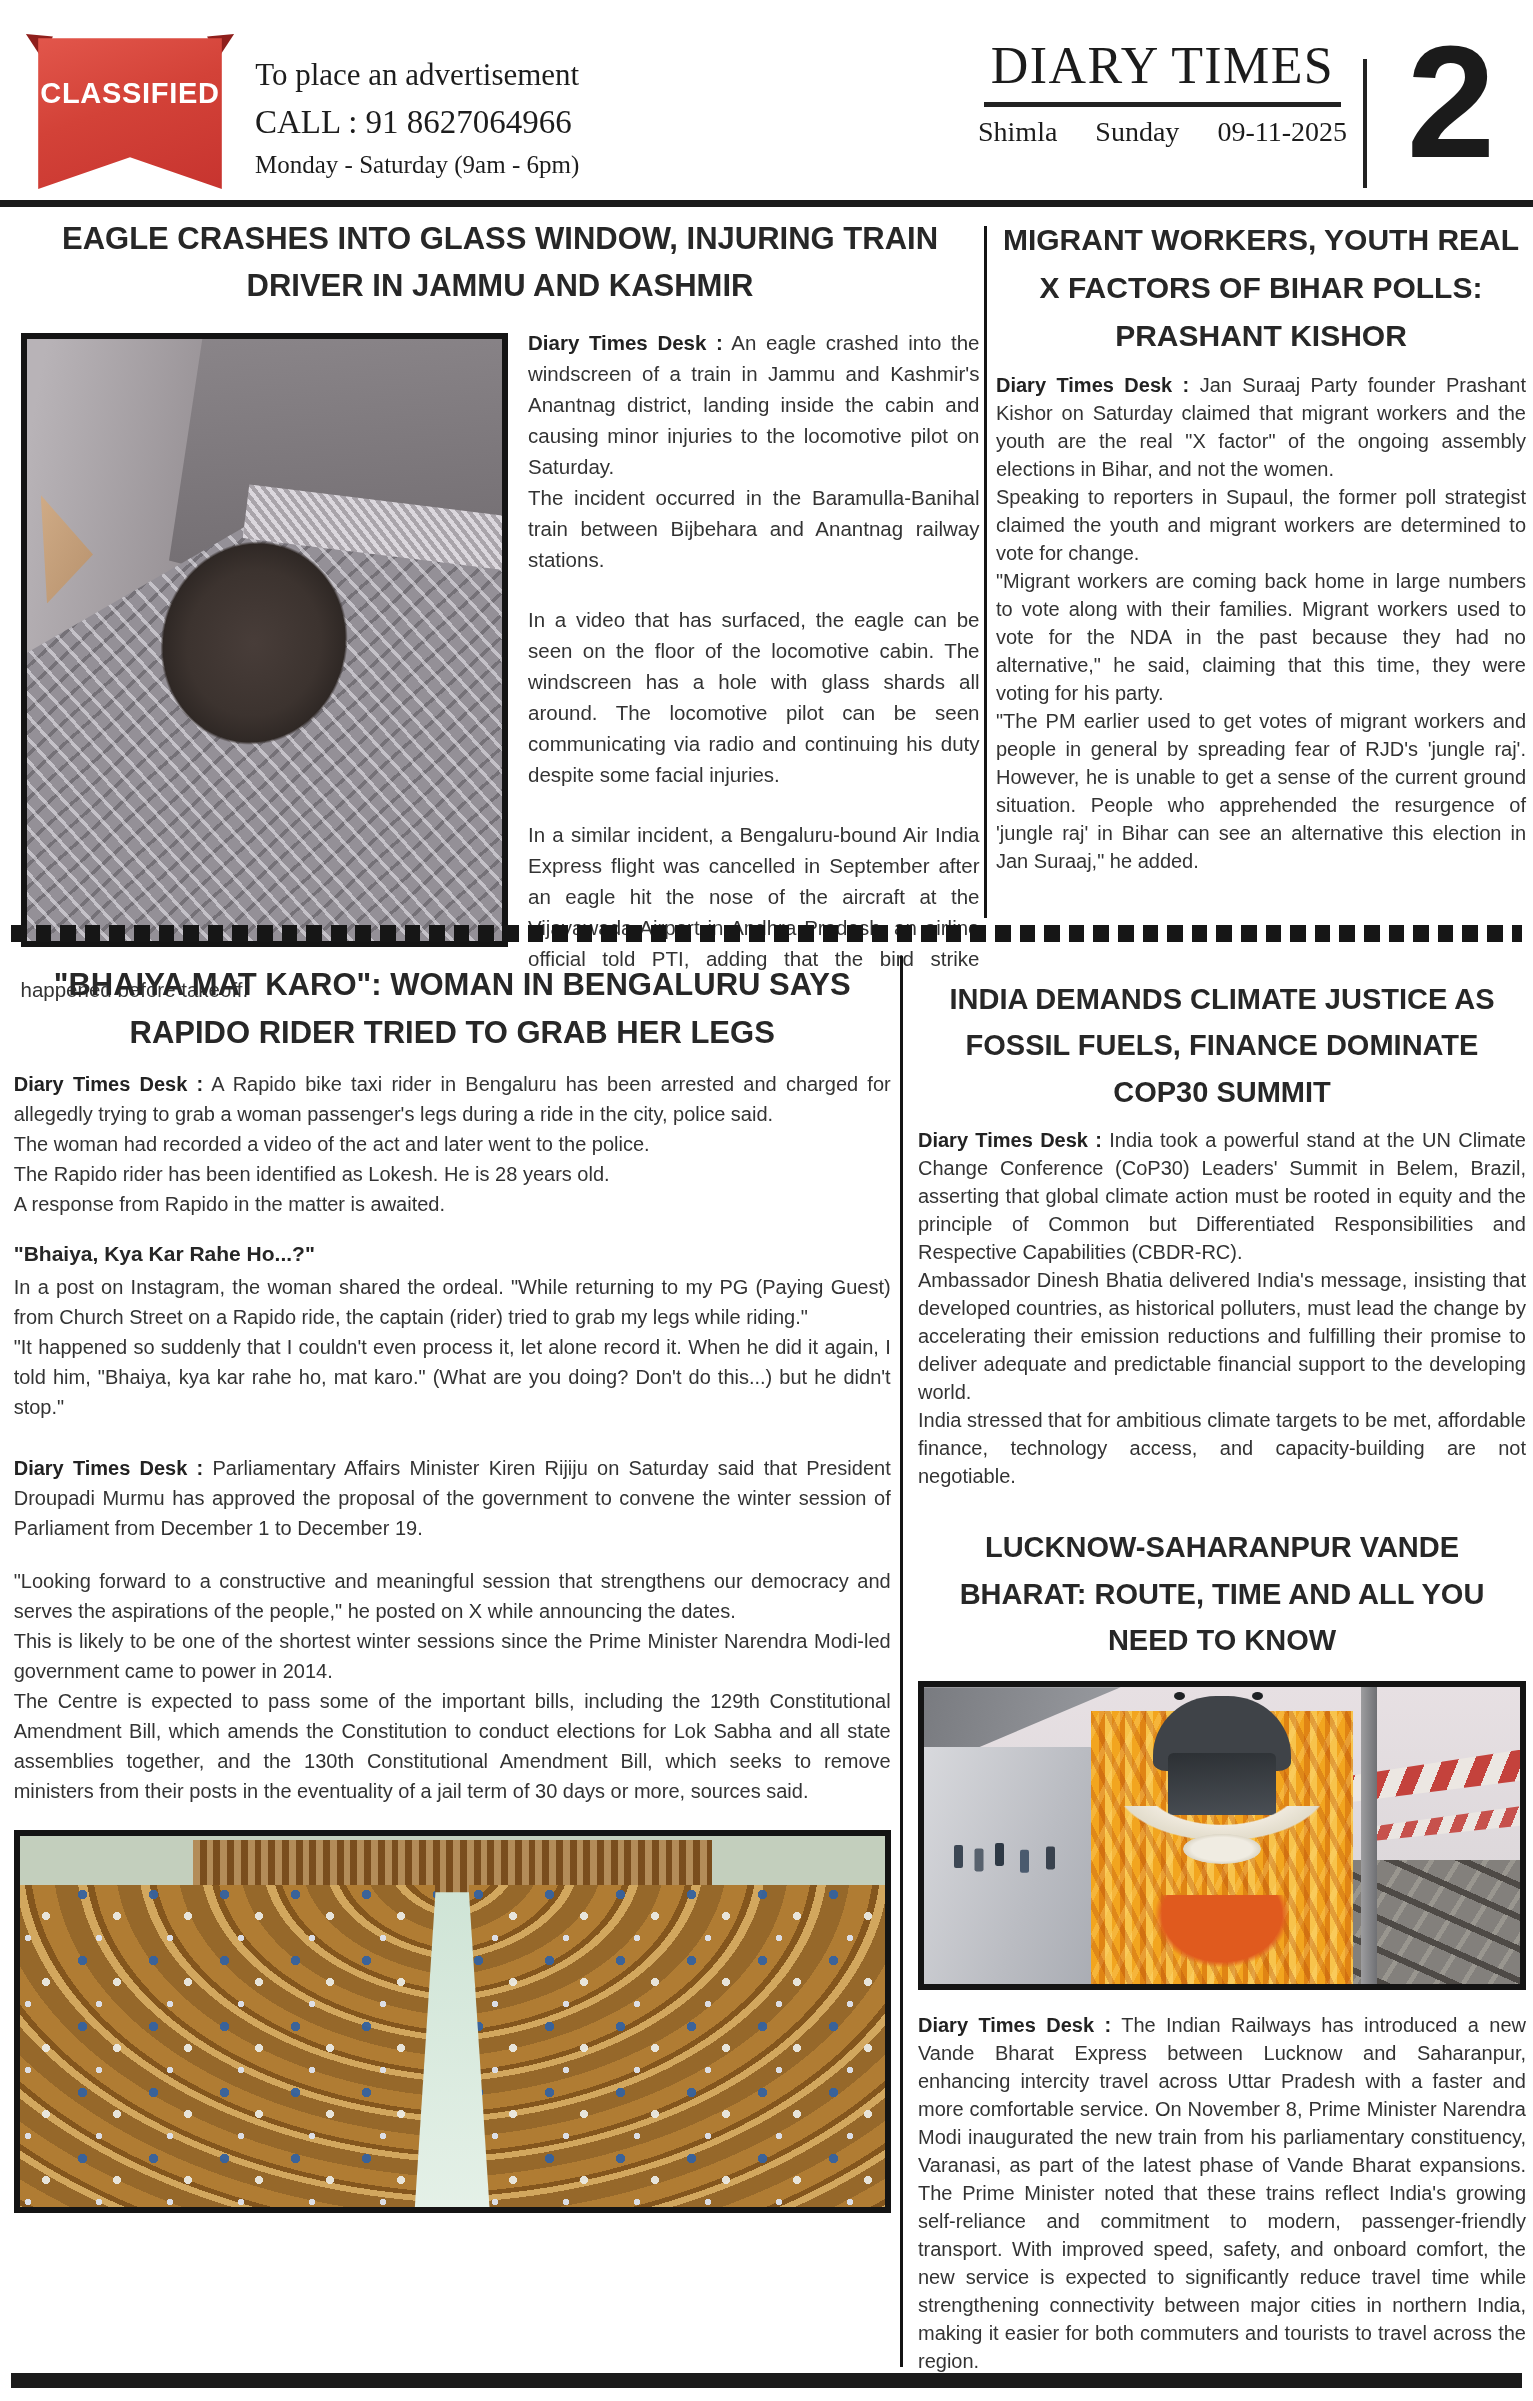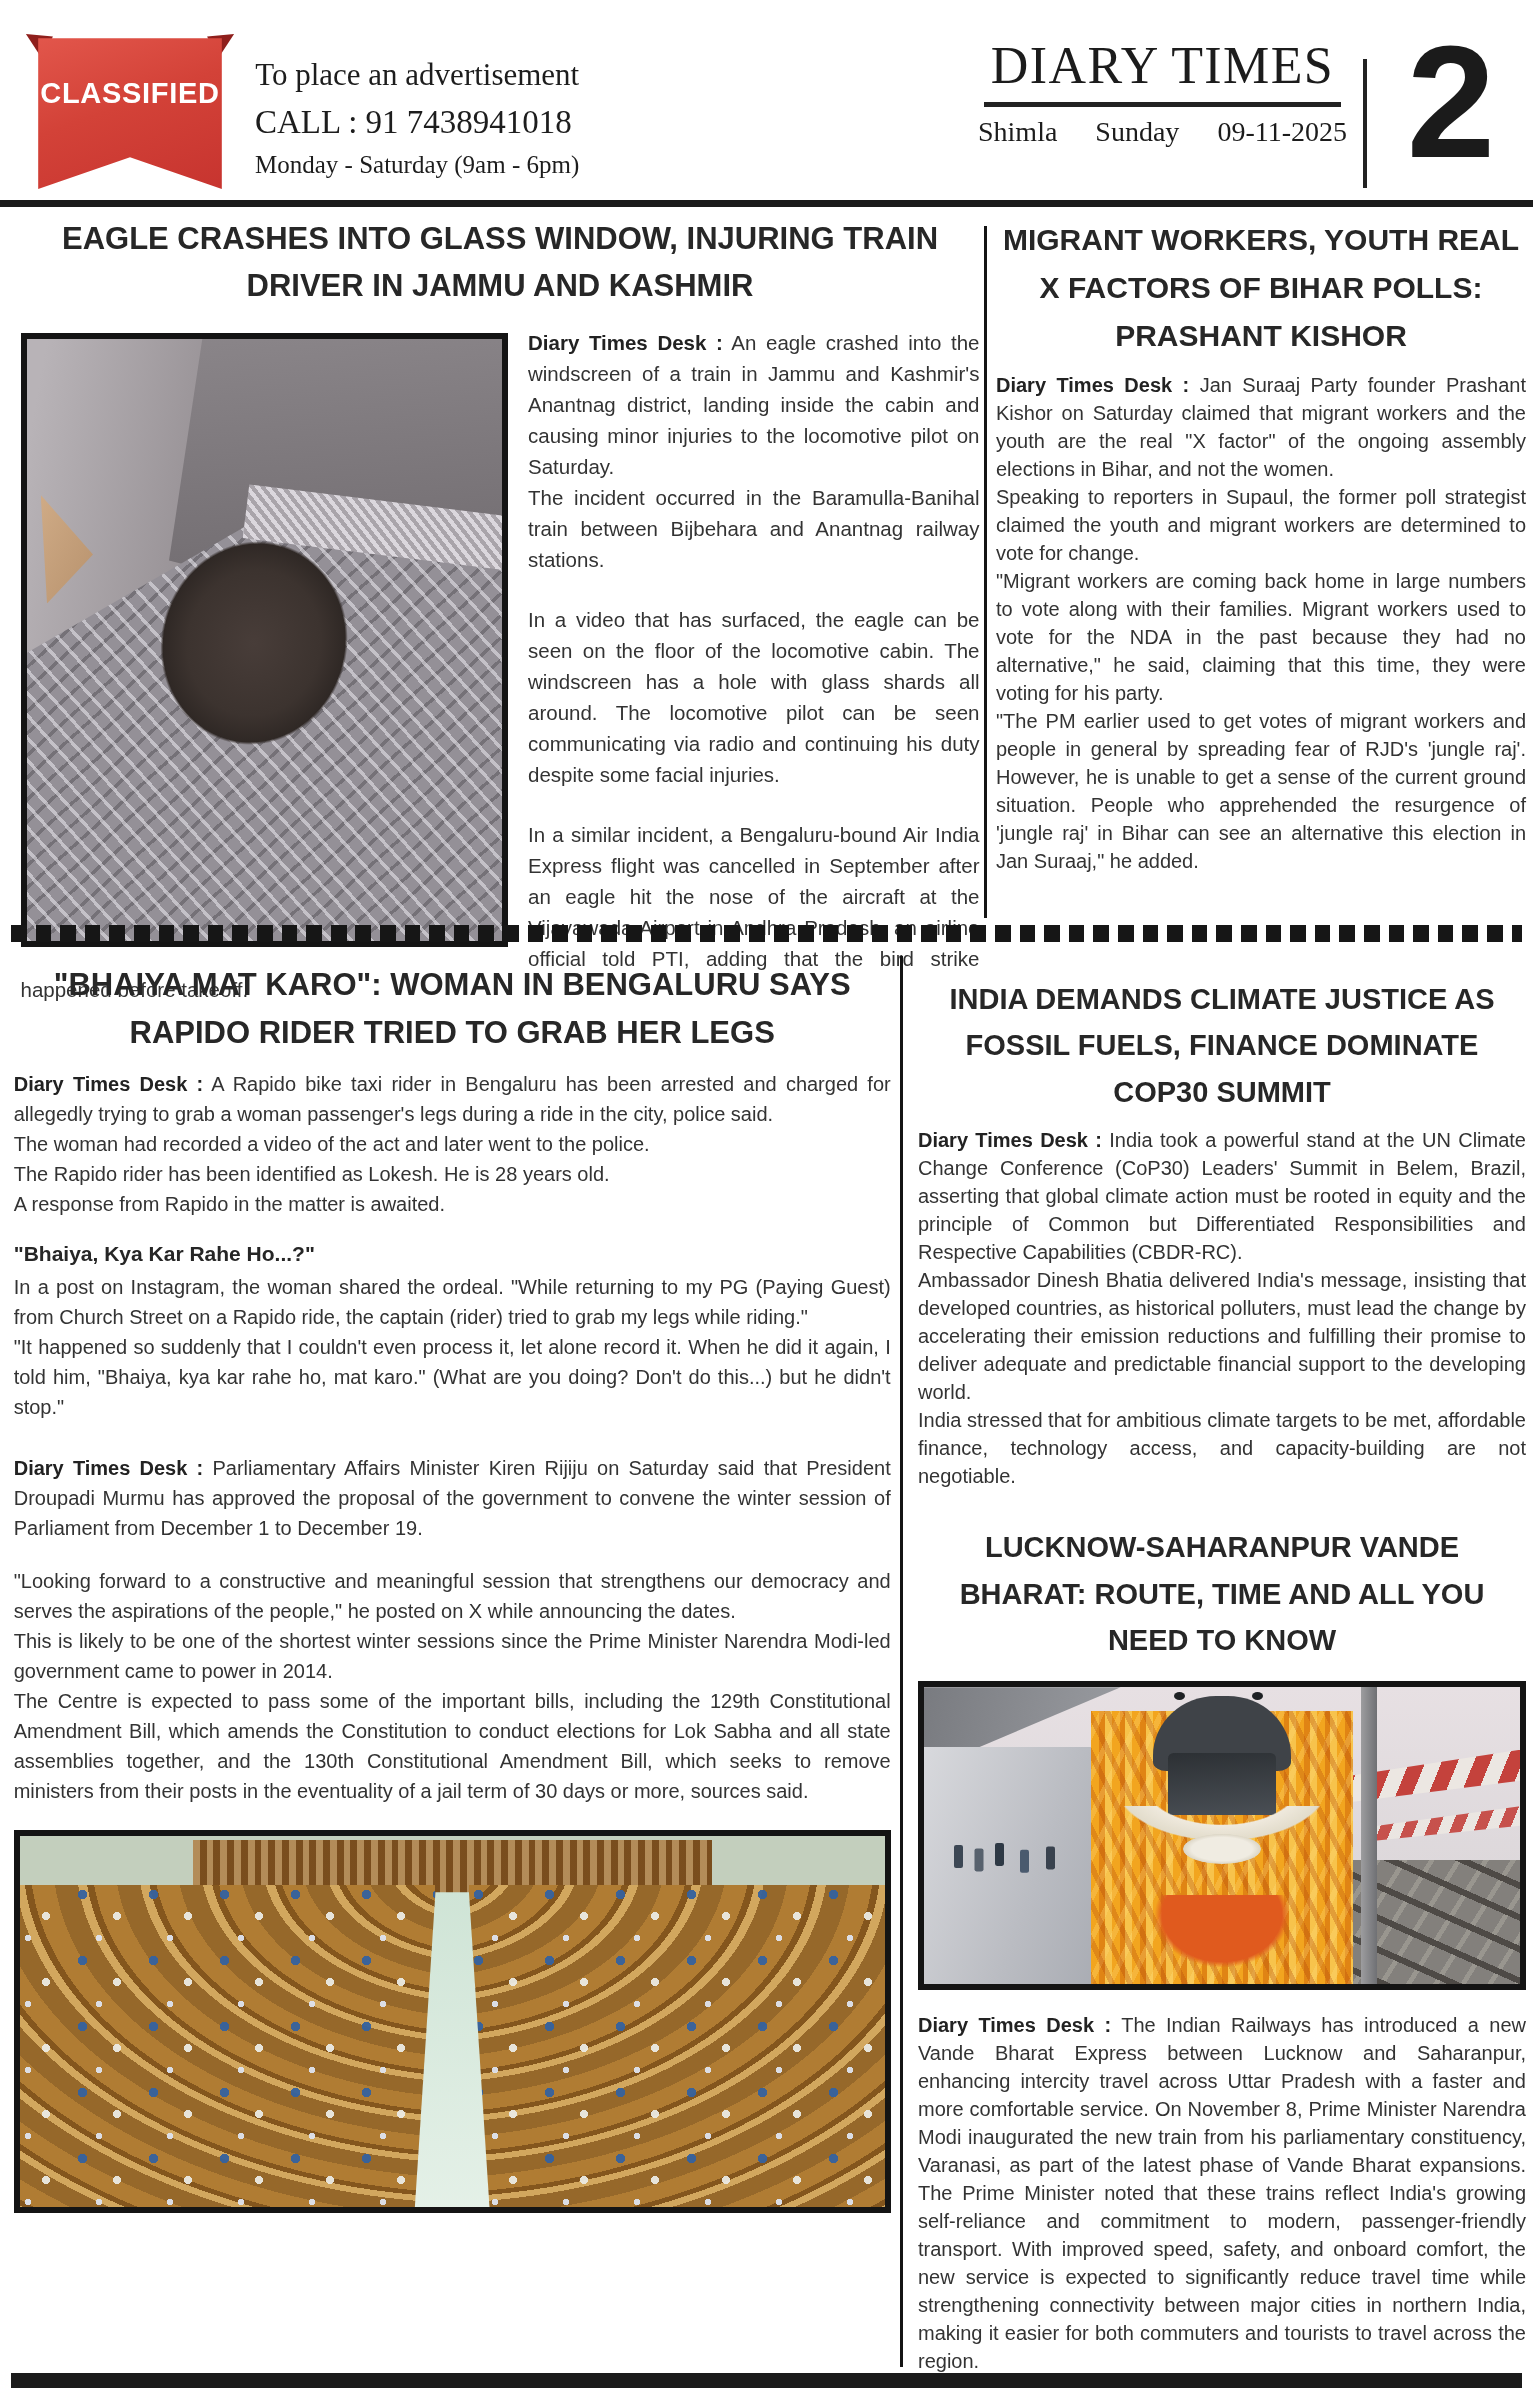--- a/index.html
+++ b/index.html
@@ -148,21 +148,21 @@
   <div class="ribbon">
     <i class="fold fold-l"></i>
     <i class="fold fold-r"></i>
     <div class="ribbon-body">
       <span>CLASSIFIED</span>
     </div>
   </div>
 
   <div class="ad-block">
     <div class="ad-line1">To place an advertisement</div>
-    <div class="ad-line2">CALL : 91 7438941018</div>
+    <div class="ad-line2">CALL : 91 8627064966</div>
     <div class="ad-line3">Monday - Saturday (9am - 6pm)</div>
   </div>
 
   <div class="masthead-block">
     <div class="masthead">DIARY TIMES</div>
     <div class="masthead-rule"></div>
     <div class="dateline">
       <span>Shimla</span>
       <span>Sunday</span>
       <span>09-11-2025</span>

